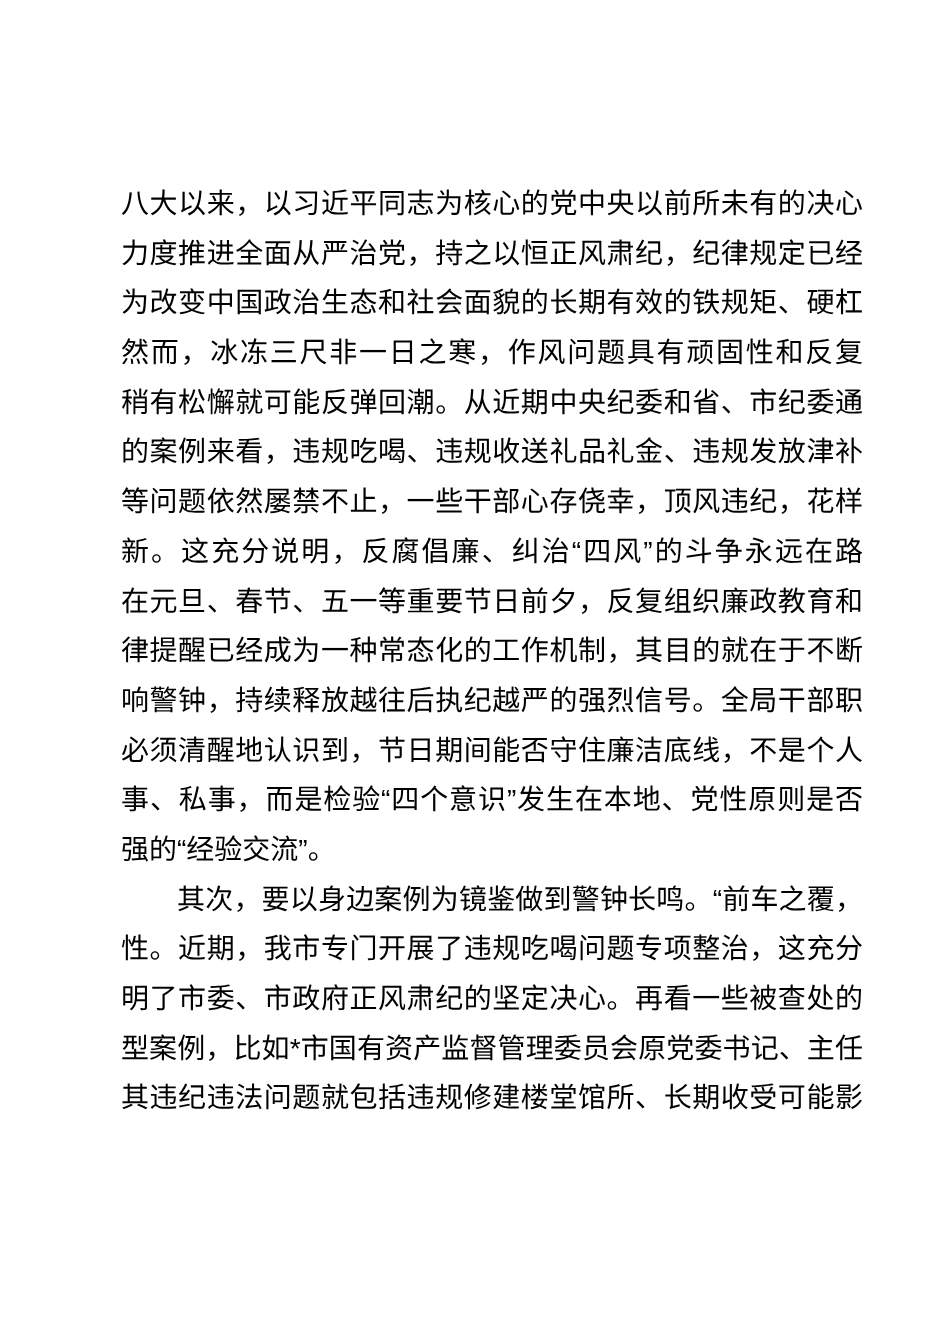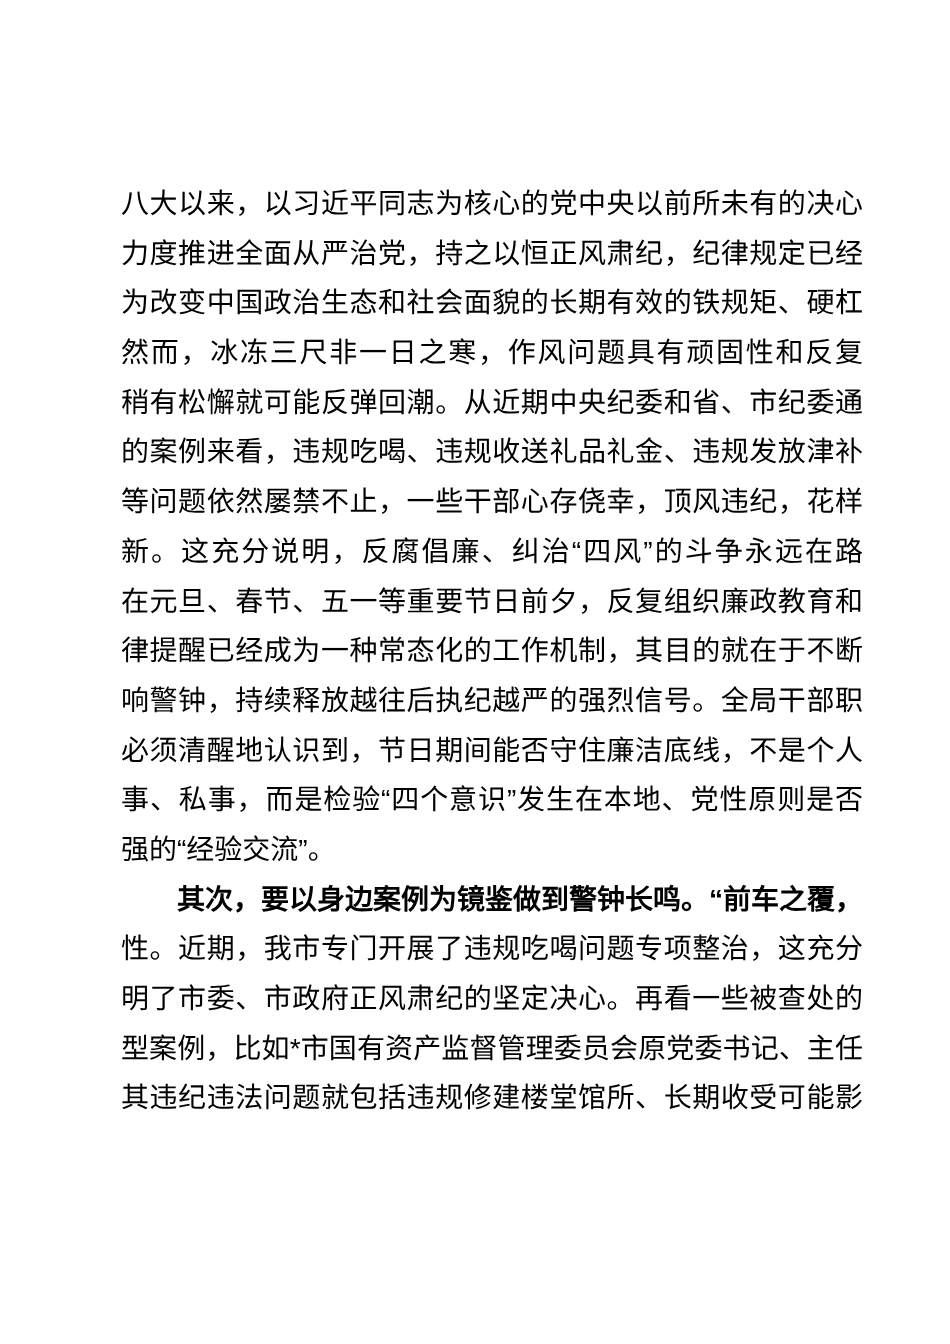--- a/index.html
+++ b/index.html
@@ -36,21 +36,20 @@
     text-justify: inter-character;
   }
   
   .end {
     text-align: center;
     text-align-last: left;
   }
   
   .ind {
     text-indent: 56px;
-    font-weight: bold;
   }
 </style>
 </head>
 <body>
 
 <div class="page" style="background: rgb(255, 255, 255);">
   <div class="textblock" style="color: rgb(0, 0, 0);">
 
     <div class="line j">八大以来，以习近平同志为核心的党中央以前所未有的决心和</div>
     <div class="line j">力度推进全面从严治党，持之以恒正风肃纪，纪律规定已经成</div>

